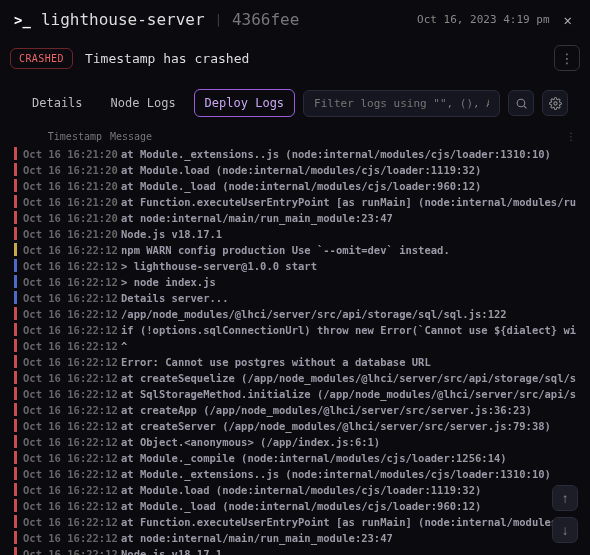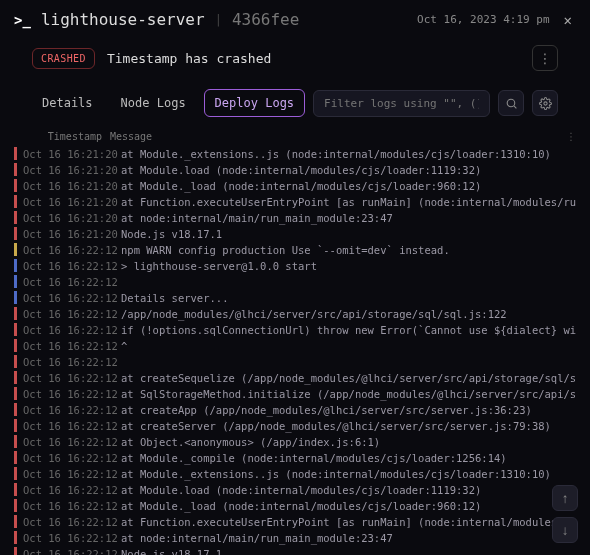--- a/index.html
+++ b/index.html
@@ -23,21 +23,21 @@
 .server-name { color: #ddd; font-size: 16px; }
 .vbar { color: #444; }
 .commit { color: #777; font-size: 16px; }
 .spacer { flex: 1; }
 .date { color: #888; font-size: 11px; }
 .close-x { color: #aaa; cursor: pointer; padding: 0 4px; font-size: 14px; }
 
 .status-row {
   display: flex;
   align-items: center;
-  padding: 6px 32px 12px;
+  padding: 6px 10px 12px;
   gap: 12px;
 }
 .badge {
   border: 1px solid rgba(255,80,80,.4);
   color: #e66;
   padding: 4px 8px;
   border-radius: 6px;
   font-size: 10px;
   letter-spacing: .4px;
 }
@@ -48,21 +48,21 @@
   border-radius: 6px;
   background: transparent;
   color: #888;
   display: flex; align-items: center; justify-content: center;
   cursor: pointer;
 }
 
 .tabs-row {
   display: flex;
   align-items: center;
-  padding: 6px 32px 10px;
+  padding: 6px 22px 10px;
   gap: 8px;
 }
 .tab {
   padding: 6px 10px;
   color: #bbb;
   font-size: 12px;
   cursor: pointer;
   border-radius: 6px;
 }
 .tab.active {
@@ -104,20 +104,21 @@
 .logs {
   padding: 0 14px;
   overflow: hidden;
 }
 .log-row {
   display: flex;
   align-items: flex-start;
   gap: 6px;
   padding: 1px 0;
   line-height: 14px;
+  font-weight: bold;
 }
 .stripe { width: 3px; height: 13px; flex: 0 0 3px; }
 .sev-red { background: #c74e4e; }
 .sev-yellow { background: #c8a94b; }
 .sev-blue { background: #4e6bc7; }
 .ts { width: 92px; flex: 0 0 92px; color: #666; font-size: 10.5px; white-space: nowrap; }
 .msg { flex: 1; color: #9b98a5; font-size: 10.5px; white-space: nowrap; overflow: hidden; text-overflow: clip; }
 
 .float-btns {
   position: fixed;
@@ -213,20 +214,21 @@
       <span class="msg">npm WARN config production Use `--omit=dev` instead.</span>
     </div>
     <div class="log-row">
       <span class="stripe sev-blue"></span>
       <span class="ts">Oct 16 16:22:12</span>
       <span class="msg">&gt; lighthouse-server@1.0.0 start</span>
     </div>
     <div class="log-row">
       <span class="stripe sev-blue"></span>
       <span class="ts">Oct 16 16:22:12</span>
+      <span class="msg">&gt; node index.js</span>
     </div>
     <div class="log-row">
       <span class="stripe sev-blue"></span>
       <span class="ts">Oct 16 16:22:12</span>
       <span class="msg">Details server...</span>
     </div>
     <div class="log-row">
       <span class="stripe sev-red"></span>
       <span class="ts">Oct 16 16:22:12</span>
       <span class="msg">/app/node_modules/@lhci/server/src/api/storage/sql/sql.js:122</span>
@@ -237,20 +239,21 @@
       <span class="msg">if (!options.sqlConnectionUrl) throw new Error(`Cannot use ${dialect} without a database URL`);</span>
     </div>
     <div class="log-row">
       <span class="stripe sev-red"></span>
       <span class="ts">Oct 16 16:22:12</span>
       <span class="msg">^</span>
     </div>
     <div class="log-row">
       <span class="stripe sev-red"></span>
       <span class="ts">Oct 16 16:22:12</span>
+      <span class="msg">Error: Cannot use postgres without a database URL</span>
     </div>
     <div class="log-row">
       <span class="stripe sev-red"></span>
       <span class="ts">Oct 16 16:22:12</span>
       <span class="msg">at createSequelize (/app/node_modules/@lhci/server/src/api/storage/sql/sql.js:122:40)</span>
     </div>
     <div class="log-row">
       <span class="stripe sev-red"></span>
       <span class="ts">Oct 16 16:22:12</span>
       <span class="msg">at SqlStorageMethod.initialize (/app/node_modules/@lhci/server/src/api/storage/sql/sql.js:232:23)</span>

